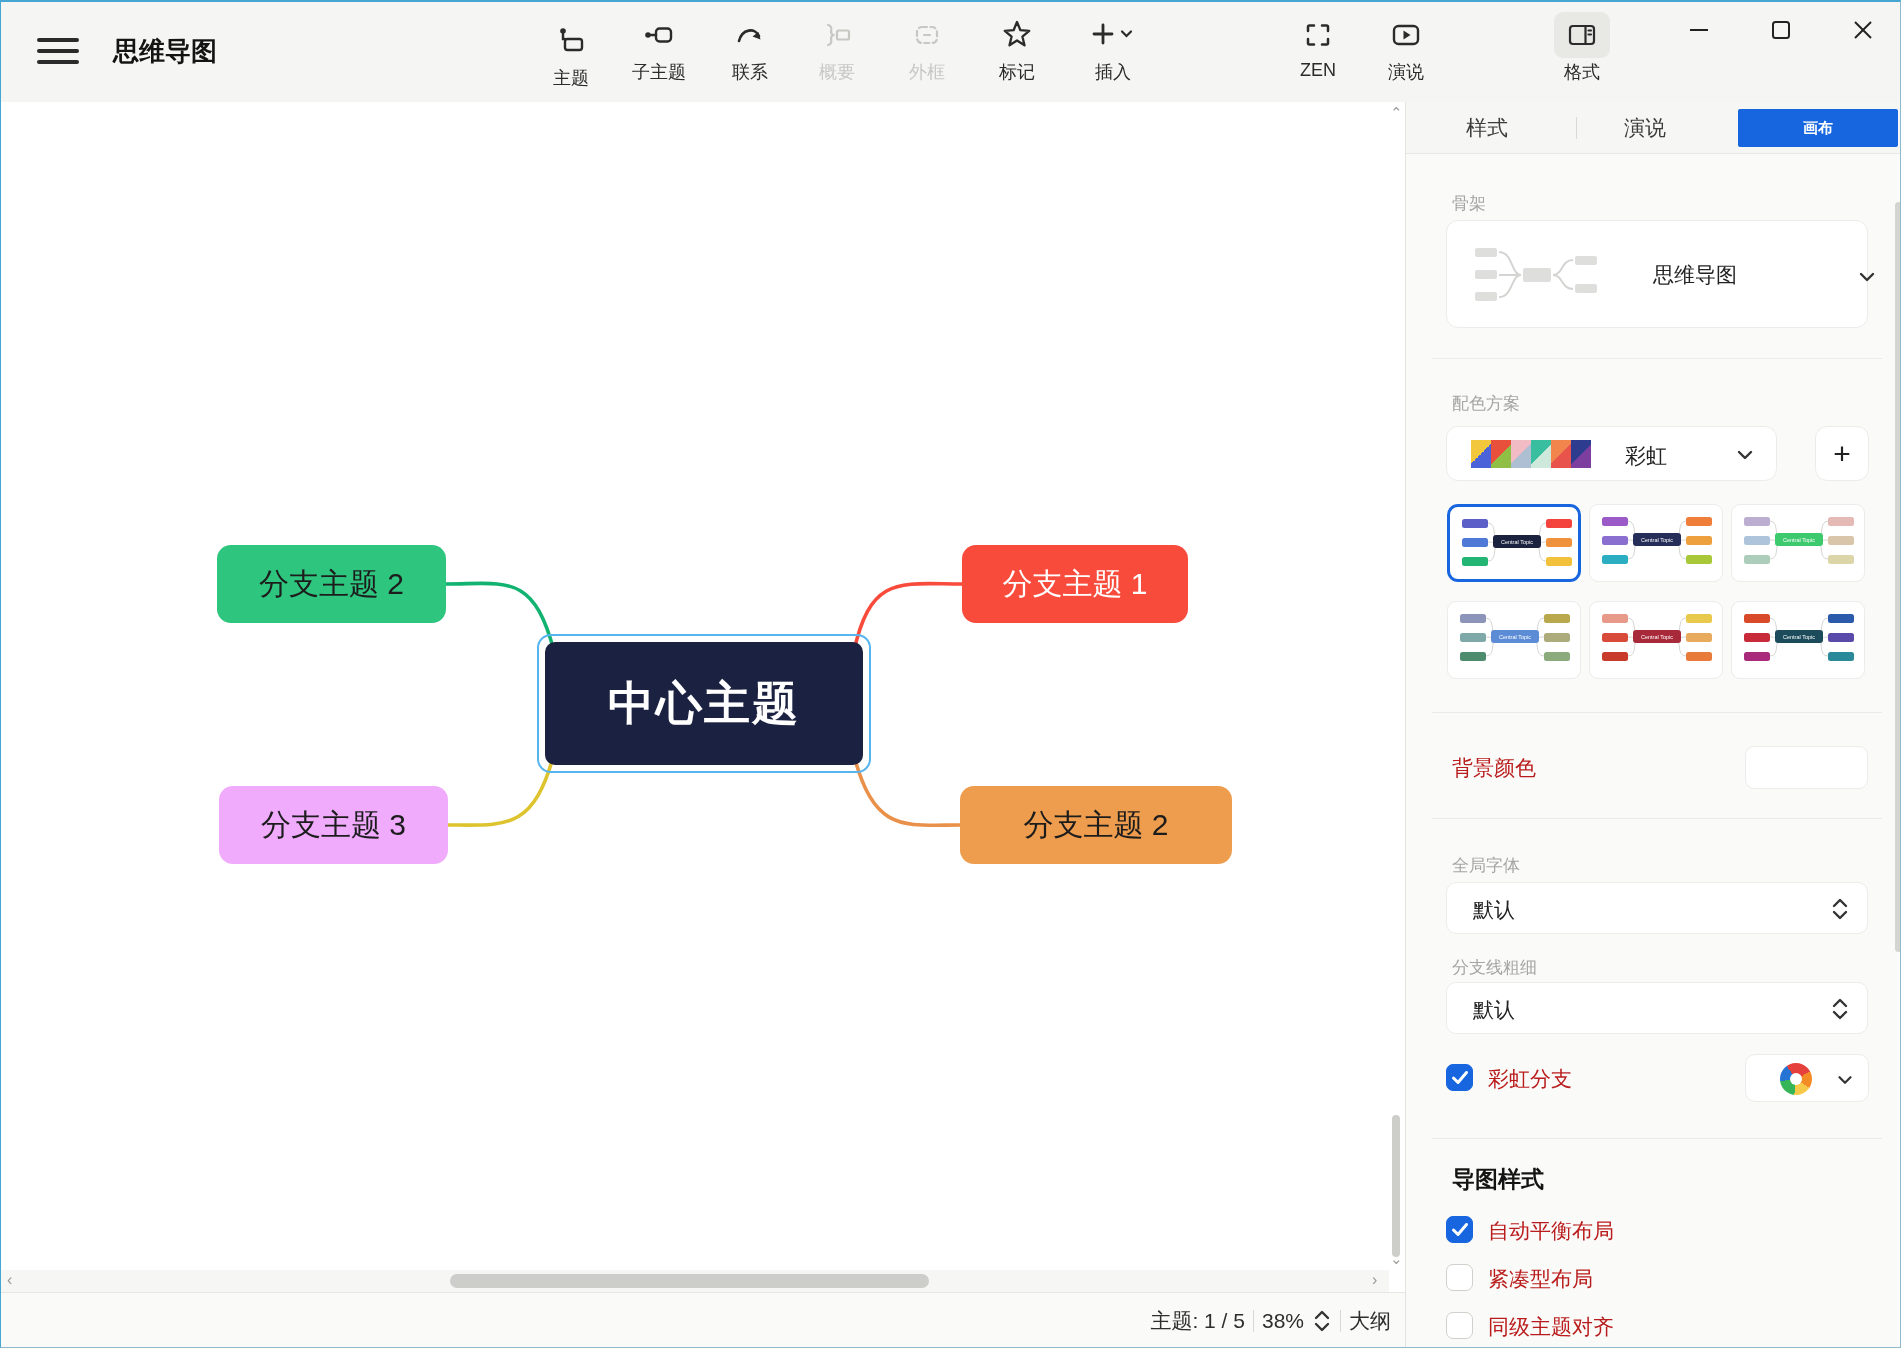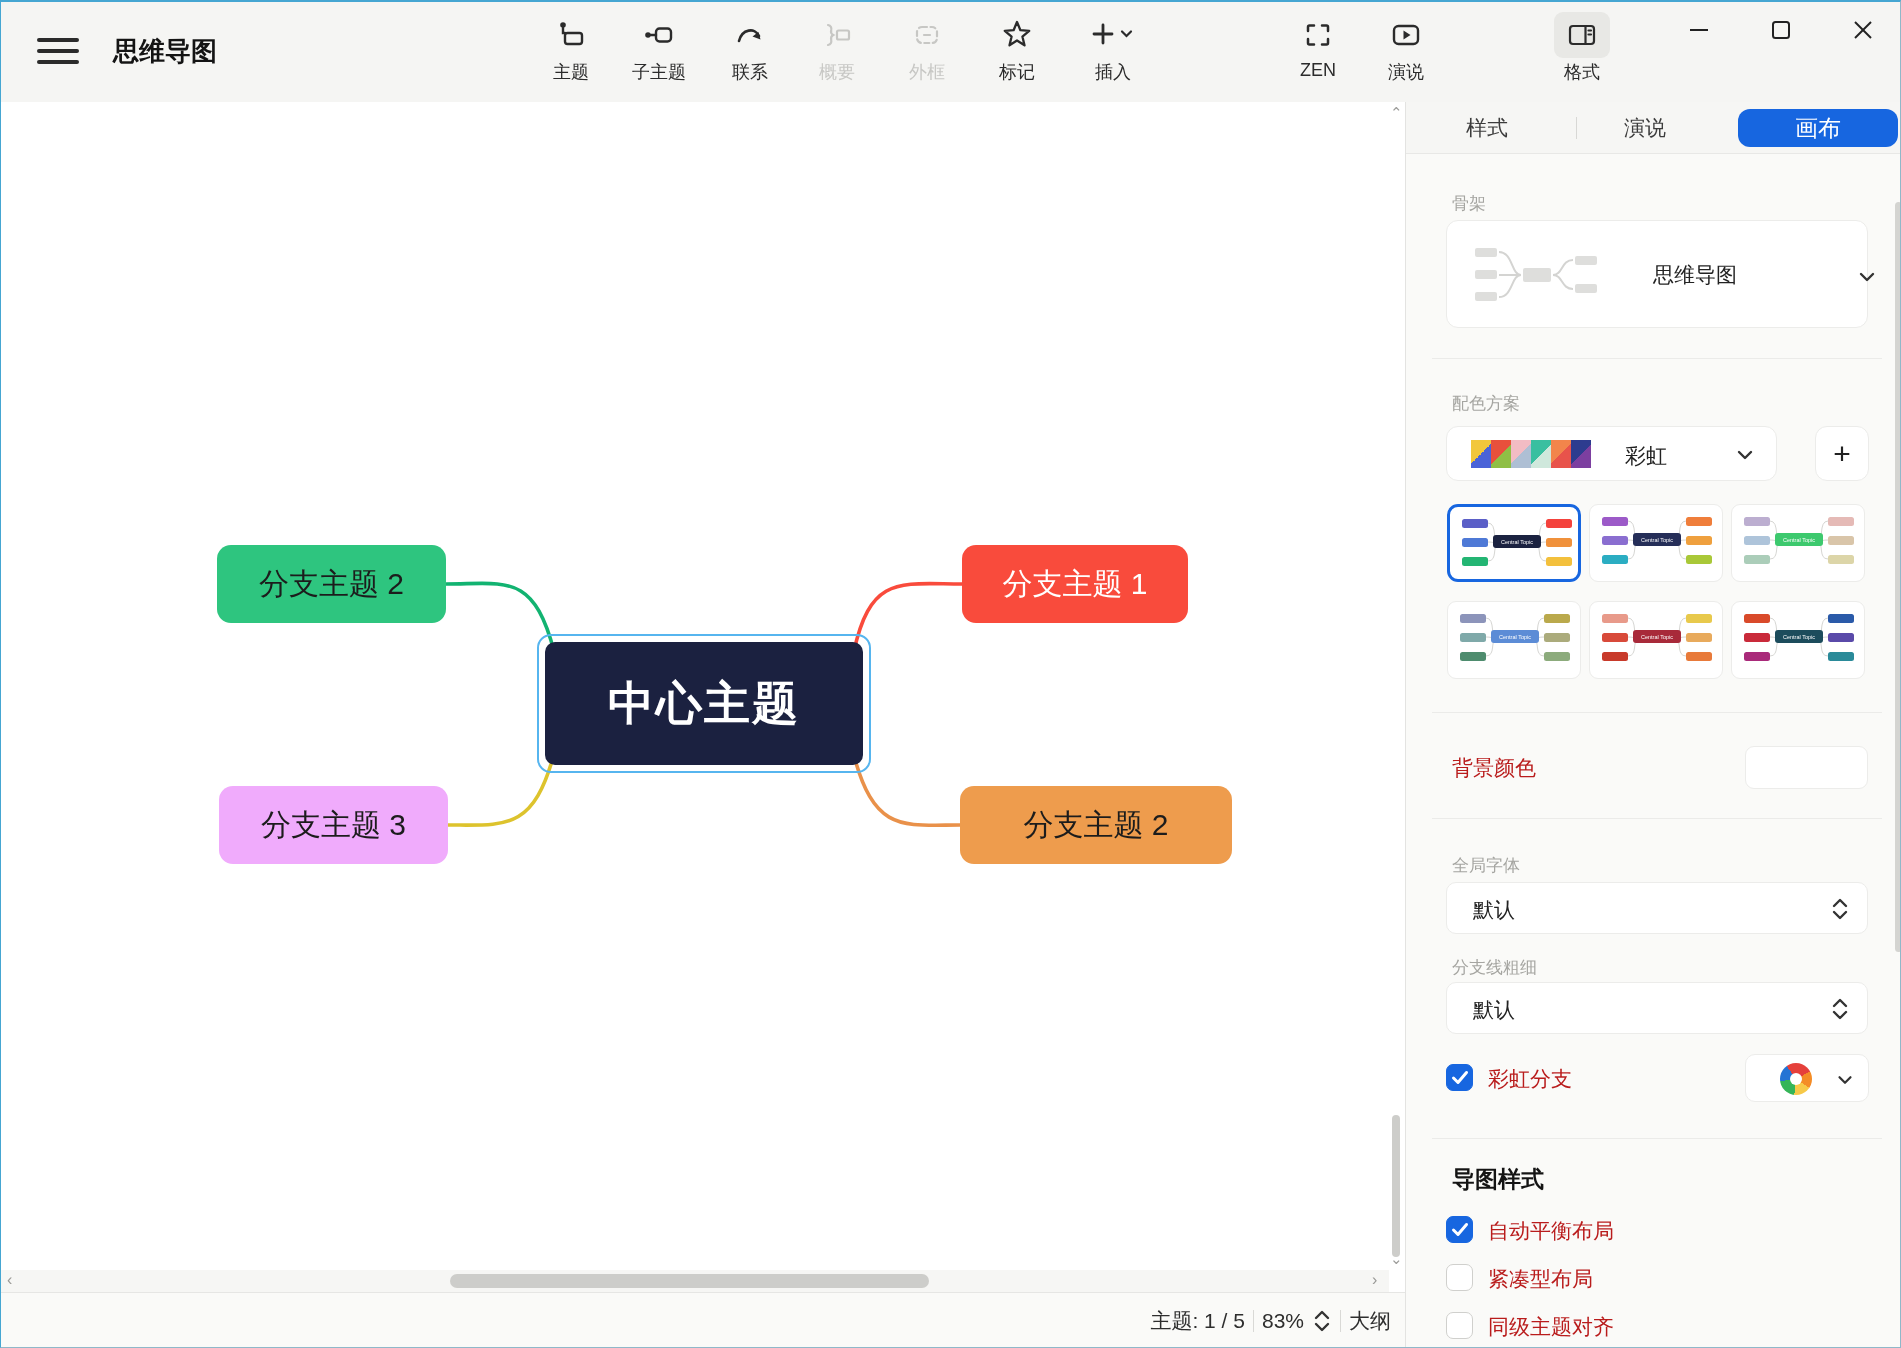--- a/index.html
+++ b/index.html
@@ -36,21 +36,21 @@
   .vthumb { position:absolute; left:5px; top:1013px; width:8px; height:142px; background:#cdcdca; border-radius:4px; }
   .varrow { position:absolute; left:3px; font-size:15px; color:#9a9a97; }
   
   .statusbar { position:absolute; left:0; top:1290px; width:1404px; height:57px; background:#fafaf8; border-top:1px solid #e6e6e4;}
   .status-inner { position:absolute; right:14px; top:0; height:100%; display:flex; align-items:center; gap:8px; font-size:21px; color:#2e2e2e;}
   .sdiv { width:1px; height:22px; background:#d9d9d6; }
   
   .panel { position:absolute; left:1404px; top:100px; width:497px; height:1248px; background:#fafaf8; border-left:1px solid #e3e3e1;}
   .tabsrow { position:absolute; left:0; top:0; width:100%; height:52px; background:#f6f6f4; border-bottom:1px solid #e8e8e6;}
   .ptab { position:absolute; top:12px; font-size:21px; color:#3c3c3c; cursor:pointer;}
-  .tab-canvas { position:absolute; left:332px; top:7px; width:160px; height:38px; border-radius:12px; color:#fff; font-size:23px; display:flex; align-items:center; justify-content:center; cursor:pointer;}
+  .tab-canvas { position:absolute; left:332px; top:7px; width:160px; height:38px; border-radius:2px; color:#fff; font-size:15px; display:flex; align-items:center; justify-content:center; cursor:pointer;font-weight:bold;}
   .tabdiv { position:absolute; left:170px; top:15px; width:1px; height:22px; background:#d8d8d5;}
   .seclabel { position:absolute; left:46px; font-size:17px; color:#a5a5a1; }
   .fieldlabel { position:absolute; left:46px; font-size:21px; color:#b91c1c; }
   .card { position:absolute; background:#fff; border:1px solid #ececea; border-radius:12px; cursor:pointer;}
   .pdivider { position:absolute; left:26px; width:450px; height:1px; background:#ebebe9; }
   .chev { stroke:#333; fill:none; stroke-width:2.4; stroke-linecap:round; stroke-linejoin:round;}
   .selecttext { font-size:21px; color:#222; }
   .thumb { position:absolute; width:134px; height:78px; background:#fff; border:1px solid #ececea; border-radius:9px; cursor:pointer; overflow:hidden;}
   .thumb.selected { border:3px solid #1766e0; border-radius:11px; }
   .tpill { position:absolute; border-radius:2.5px; }
@@ -72,21 +72,21 @@
 <div class="window">
 
   <div class="toolbar">
     <div class="hamburger">
         <span></span>
         <span></span>
         <span></span>
       </div>
     <div class="app-title">思维导图</div>
 
-    <div class="tbtn" style="left:526px;">
+    <div class="tbtn" style="left:526px;justify-content:center;">
       <div class="ticon">
         <svg width="34" height="34" viewBox="0 0 34 34" fill="none" stroke-width="2.4" stroke-linecap="round">
           <circle cx="9" cy="7" r="2.8" fill="currentColor" stroke="none"></circle>
             <path d="M9 10 V15 H11"></path>
             <rect x="11" y="15" width="17" height="11" rx="2.5"></rect>
         </svg>
         </div>
       <div class="tlabel">主题</div>
     </div>
     <div class="tbtn" style="left:614px;">
@@ -219,21 +219,21 @@
       <div class="harrow" style="left:6px;">‹</div>
       <div class="hthumb"></div>
       <div class="harrow" style="left:1371px;">›</div>
     </div>
   </div>
 
   <div class="statusbar">
     <div class="status-inner">
       <span>主题: 1 / 5</span>
       <span class="sdiv"></span>
-      <span>83%</span>
+      <span>38%</span>
       <svg class="chev" width="20" height="26" viewBox="0 0 20 26">
         <path d="M4 10 l6 -6 l6 6"></path>
           <path d="M4 16 l6 6 l6 -6"></path>
       </svg>
       <span class="sdiv"></span>
       <span>大纲</span>
     </div>
   </div>
 
   <div class="panel">

